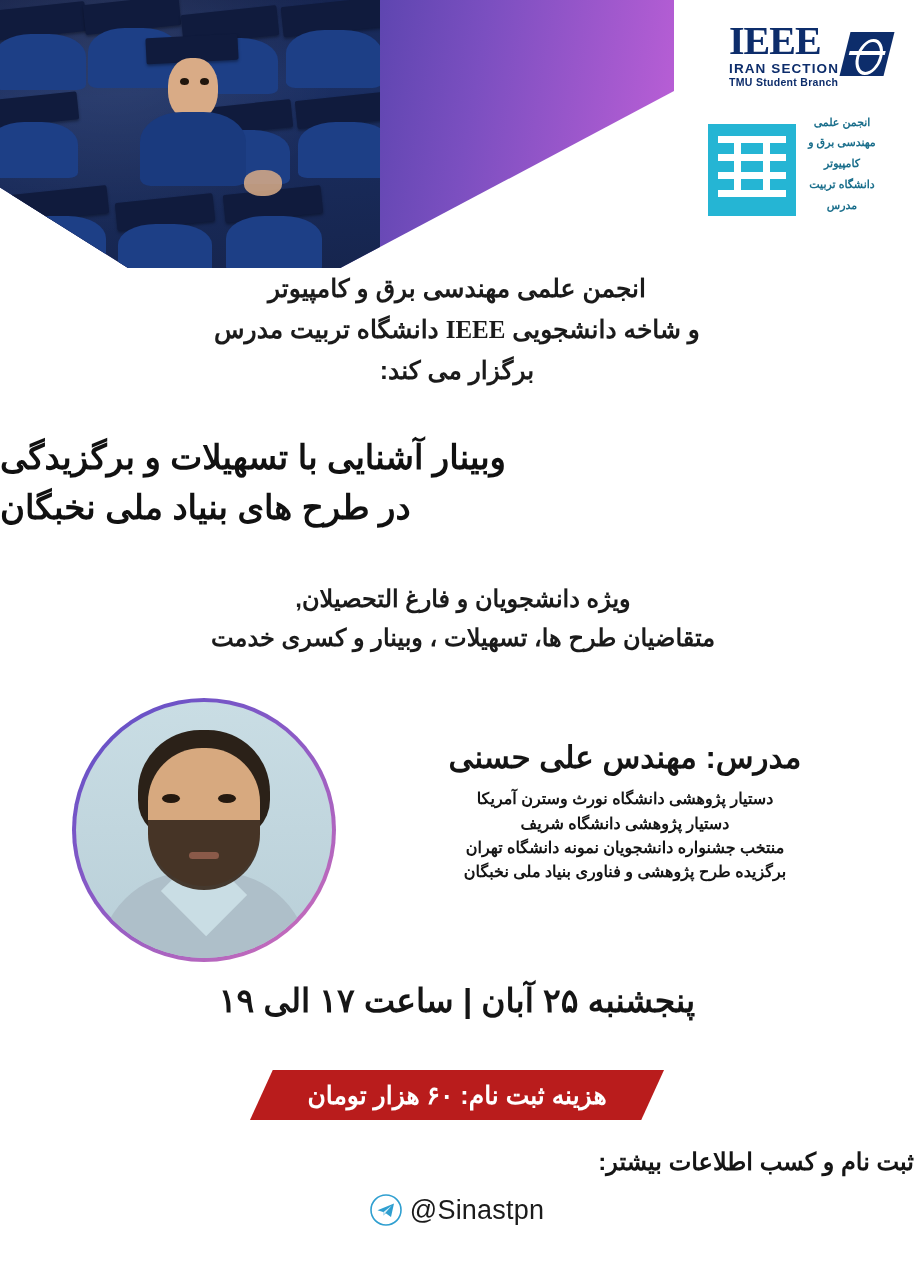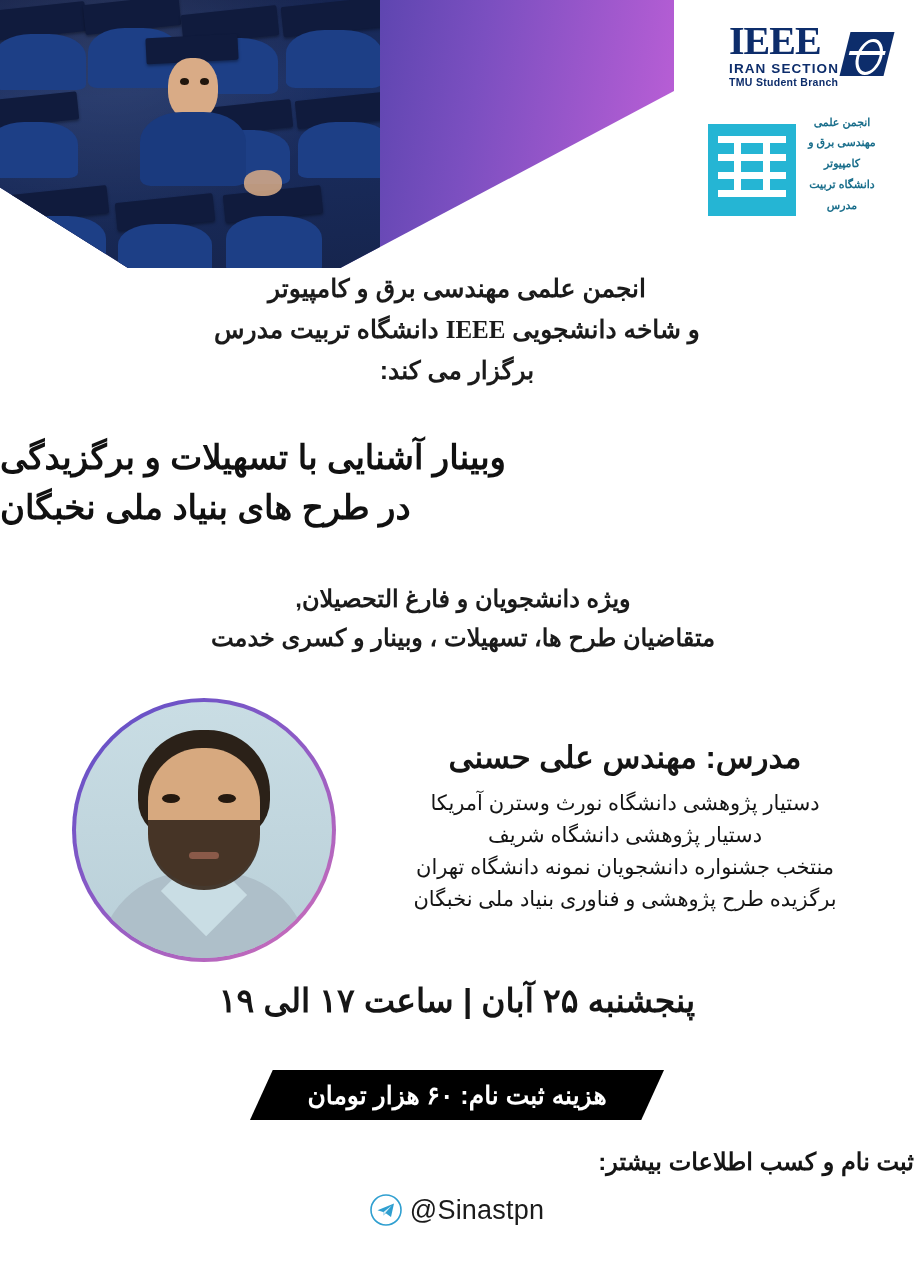--- a/index.html
+++ b/index.html
@@ -250,43 +250,43 @@
     text-align: center;
     color: #151515;
   }
   .speaker-name {
     font-size: 31px;
     font-weight: bold;
     line-height: 1.4;
     margin-bottom: 8px;
   }
   .speaker-cred {
-    font-size: 21px;
-    font-weight: normal;
+    font-size: 16px;
+    font-weight: bold;
     line-height: 1.52;
   }
 
   
   .date-line {
     position: absolute;
     top: 978px; left: 0; right: 0;
     text-align: center;
     font-size: 33px;
     font-weight: bold;
     color: #151515;
     line-height: 1.4;
   }
 
   
   .price-ribbon {
     position: absolute;
     top: 1070px; left: 50%;
     transform: translateX(-50%);
     width: 414px; height: 50px;
-    background: #000000;
+    background: #b91c1c;
     -webkit-clip-path: polygon(5.5% 0, 100% 0, 94.5% 100%, 0 100%);
     clip-path: polygon(5.5% 0, 100% 0, 94.5% 100%, 0 100%);
     display: flex; align-items: center; justify-content: center;
   }
   .price-text {
     color: #ffffff;
     font-size: 25px;
     font-weight: bold;
   }
 

